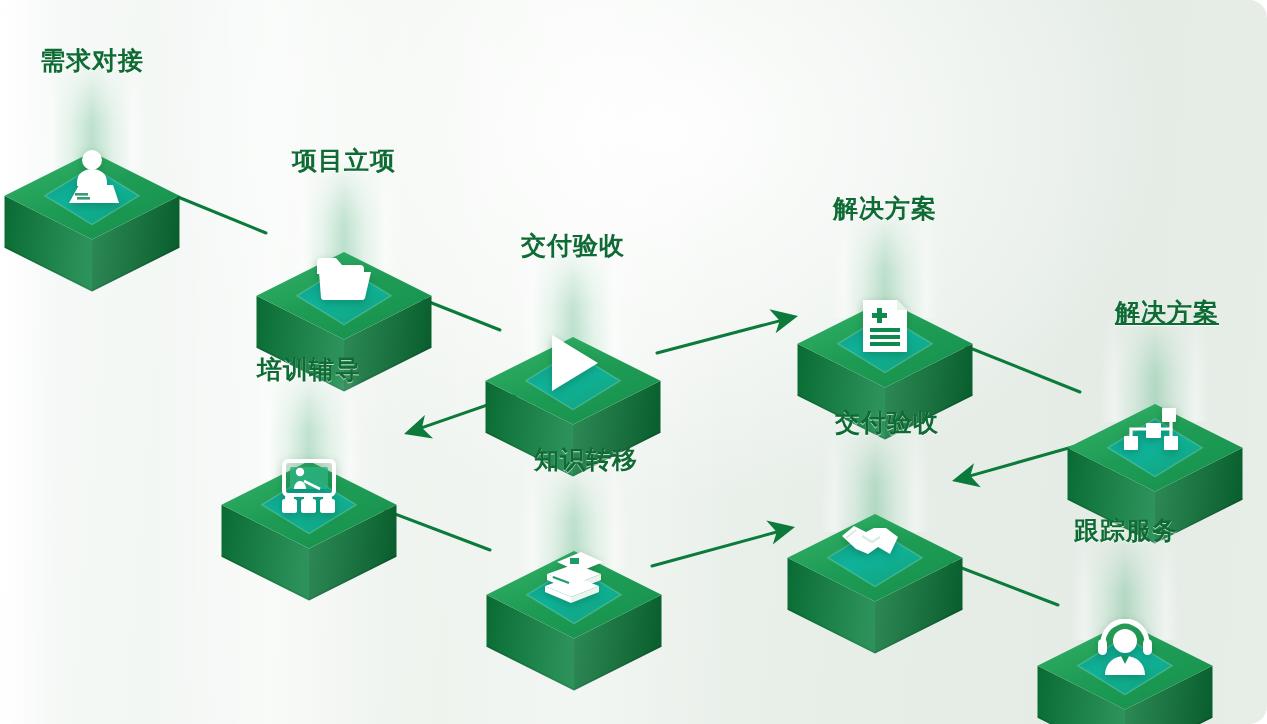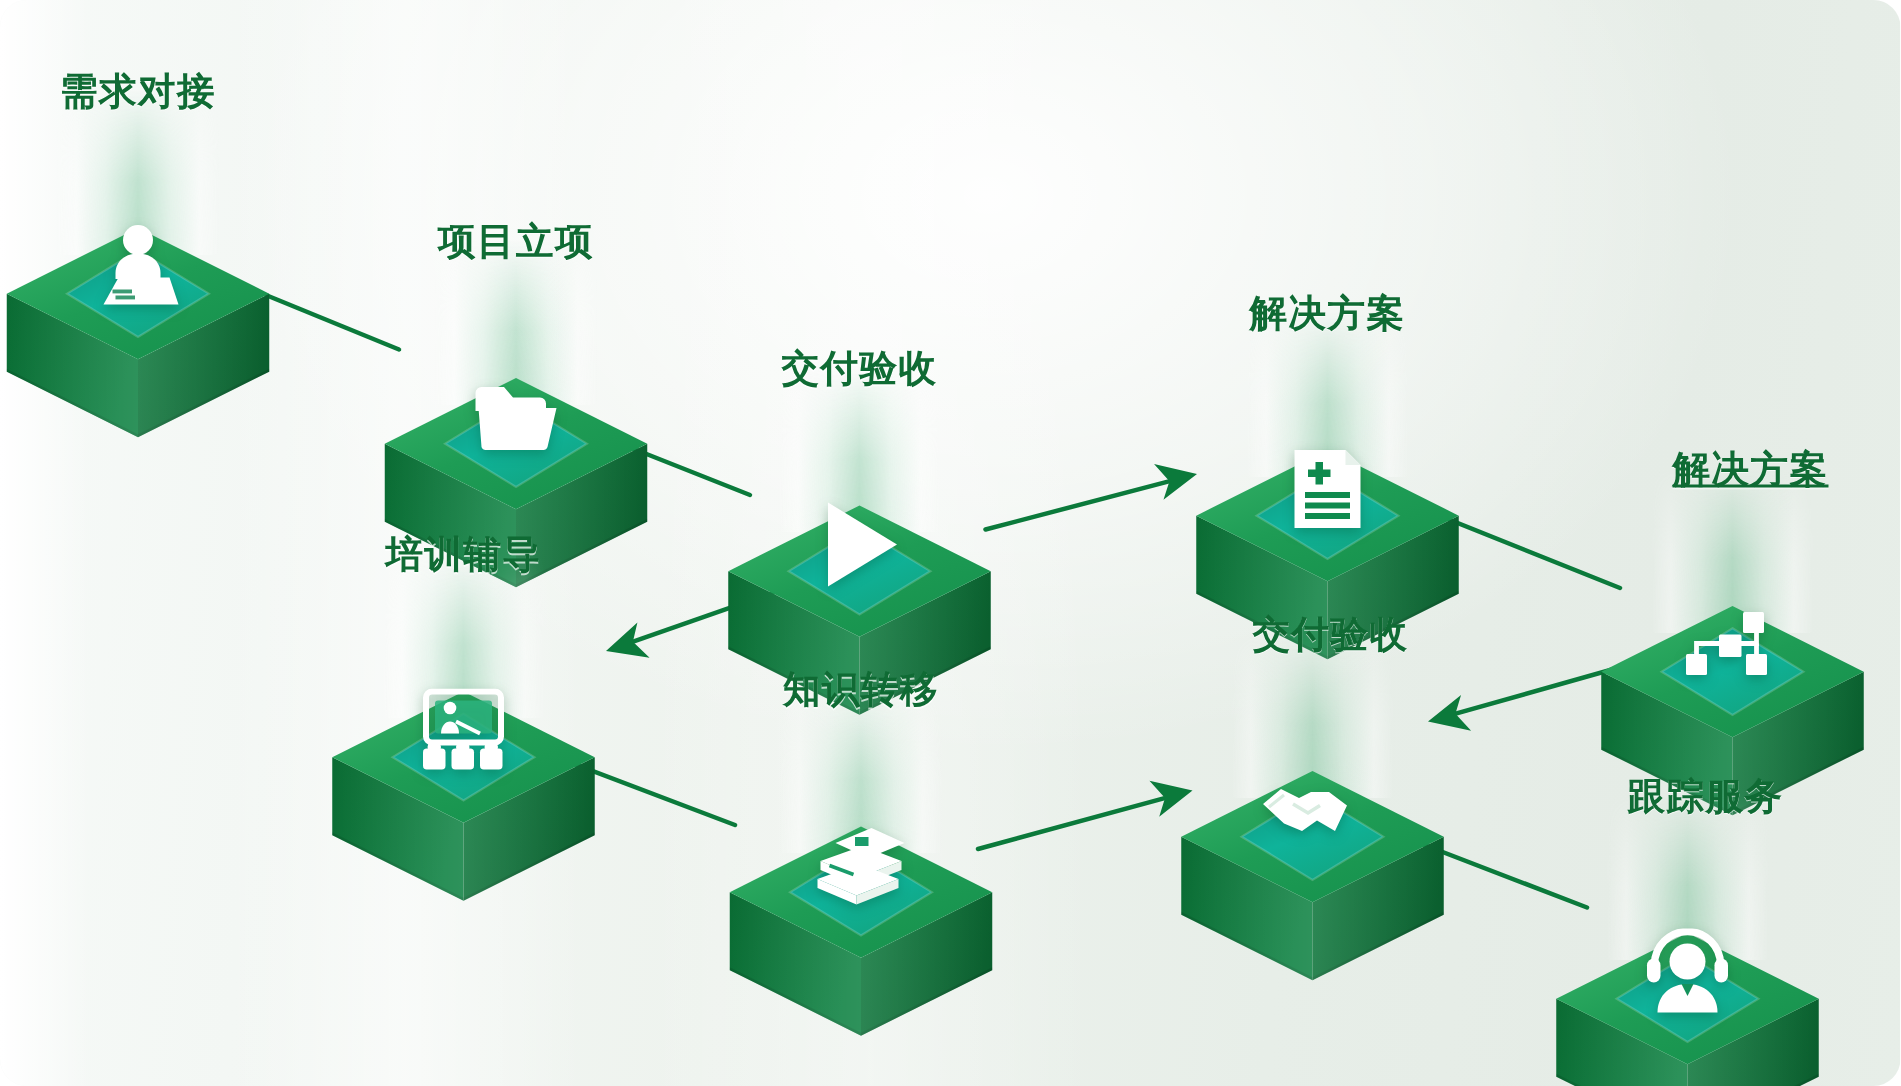--- a/index.html
+++ b/index.html
@@ -507,21 +507,21 @@
       <rect x="33" y="12" width="9" height="6" fill="#1a9c6b"></rect>
       <path d="M10 28 L38 18 L64 28 L36 39 Z"></path>
       <path d="M10 28 L36 39 L36 45 L10 34 Z" fill="#ffffff"></path>
       <path d="M64 28 L36 39 L36 45 L64 34 Z" fill="#eaf4ee"></path>
       <path d="M8 40 L36 30 L62 40 L34 51 Z"></path>
       <path d="M8 40 L34 51 L34 57 L8 46 Z" fill="#ffffff"></path>
       <path d="M62 40 L34 51 L34 57 L62 46 Z" fill="#eaf4ee"></path>
       <path d="M16 31 L32 37" stroke="#1a9c6b" stroke-width="2.4" fill="none"></path>
     </svg>
         </div>
-        <div class="label" style="left: 0px; top: -108px; color: rgb(15, 107, 52);">知识转移</div>
+        <div class="label" style="left: 12px; top: -108px; color: rgb(15, 107, 52);">知识转移</div>
       </div>
       <div class="node" style="left: 309px; top: 461px;">
         <div class="shaft" style="left: 0px; top: -92px; width: 108px; height: 110px; background: linear-gradient(90deg, rgba(255, 255, 255, 0) 0%, rgba(255, 255, 255, 0.55) 12%, rgba(165, 220, 190, 0.32) 30%, rgba(60, 170, 110, 0.45) 50%, rgba(165, 220, 190, 0.32) 70%, rgba(255, 255, 255, 0.55) 88%, rgba(255, 255, 255, 0) 100%); mask-image: linear-gradient(rgba(0, 0, 0, 0) 0%, rgba(0, 0, 0, 0.85) 55%, rgb(0, 0, 0) 100%); opacity: 0.75;"></div>
         <div class="box" style="left: 0px; top: 0px;">
   <svg width="175" height="139.5" viewBox="0 0 175 139.5" style="display:block;overflow:visible;">
     <defs>
       <linearGradient id="g-top-175-52" x1="0" y1="0" x2="1" y2="1">
         <stop offset="0%" stop-color="#2fae62"></stop>
         <stop offset="55%" stop-color="#1f9a54"></stop>
         <stop offset="100%" stop-color="#14reserved"></stop>
@@ -636,17 +636,17 @@
         <div class="iconwrap" style="left: 0px; top: 25.75px;">
     <svg width="60" height="58" viewBox="0 0 60 58" fill="#ffffff">
       <path d="M8 24a22 22 0 0 1 44 0" fill="none" stroke="#ffffff" stroke-width="5"></path>
       <rect x="3" y="20" width="9" height="16" rx="4.5"></rect>
       <rect x="48" y="20" width="9" height="16" rx="4.5"></rect>
       <circle cx="30" cy="22" r="12"></circle>
       <path d="M10 56c0-12 9-19 20-19s20 7 20 19z"></path>
       <path d="M26 37 L30 45 L34 37" fill="#14925c"></path>
     </svg>
         </div>
-        <div class="label" style="left: 12px; top: -108px; color: rgb(15, 107, 52); text-align: right;">跟踪服务</div>
+        <div class="label" style="left: 1px; top: -108px; color: rgb(15, 107, 52); text-align: right;">跟踪服务</div>
       </div>
     </div>
 
 </div>
 
 </body></html>

